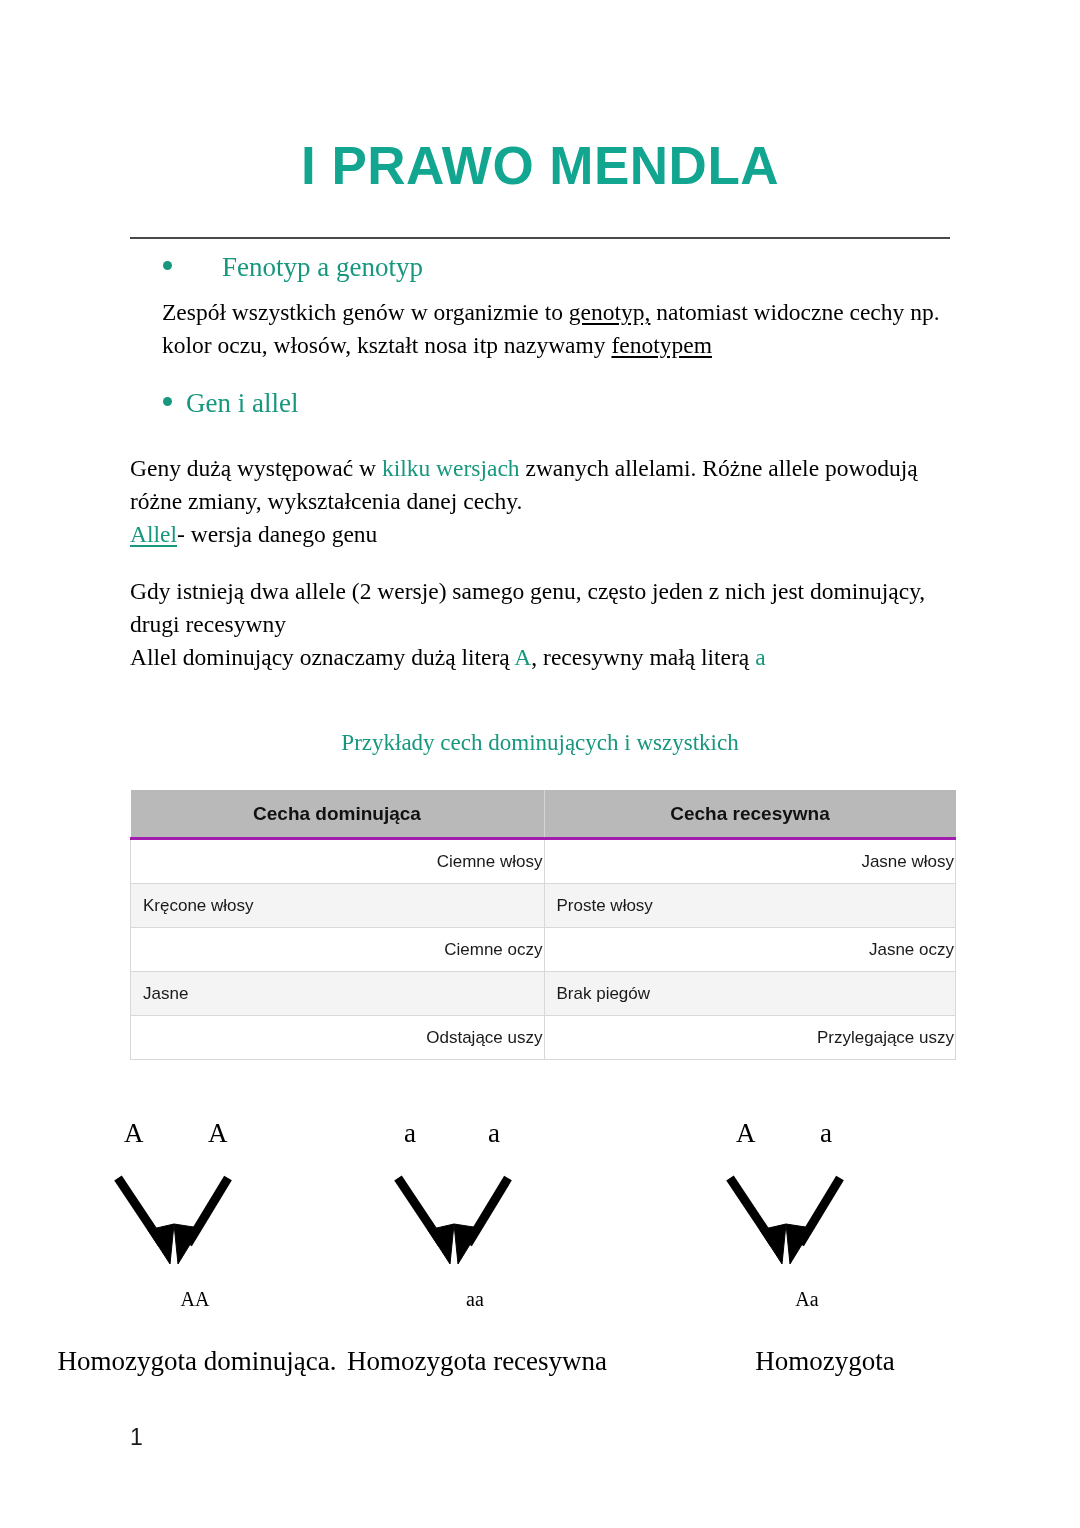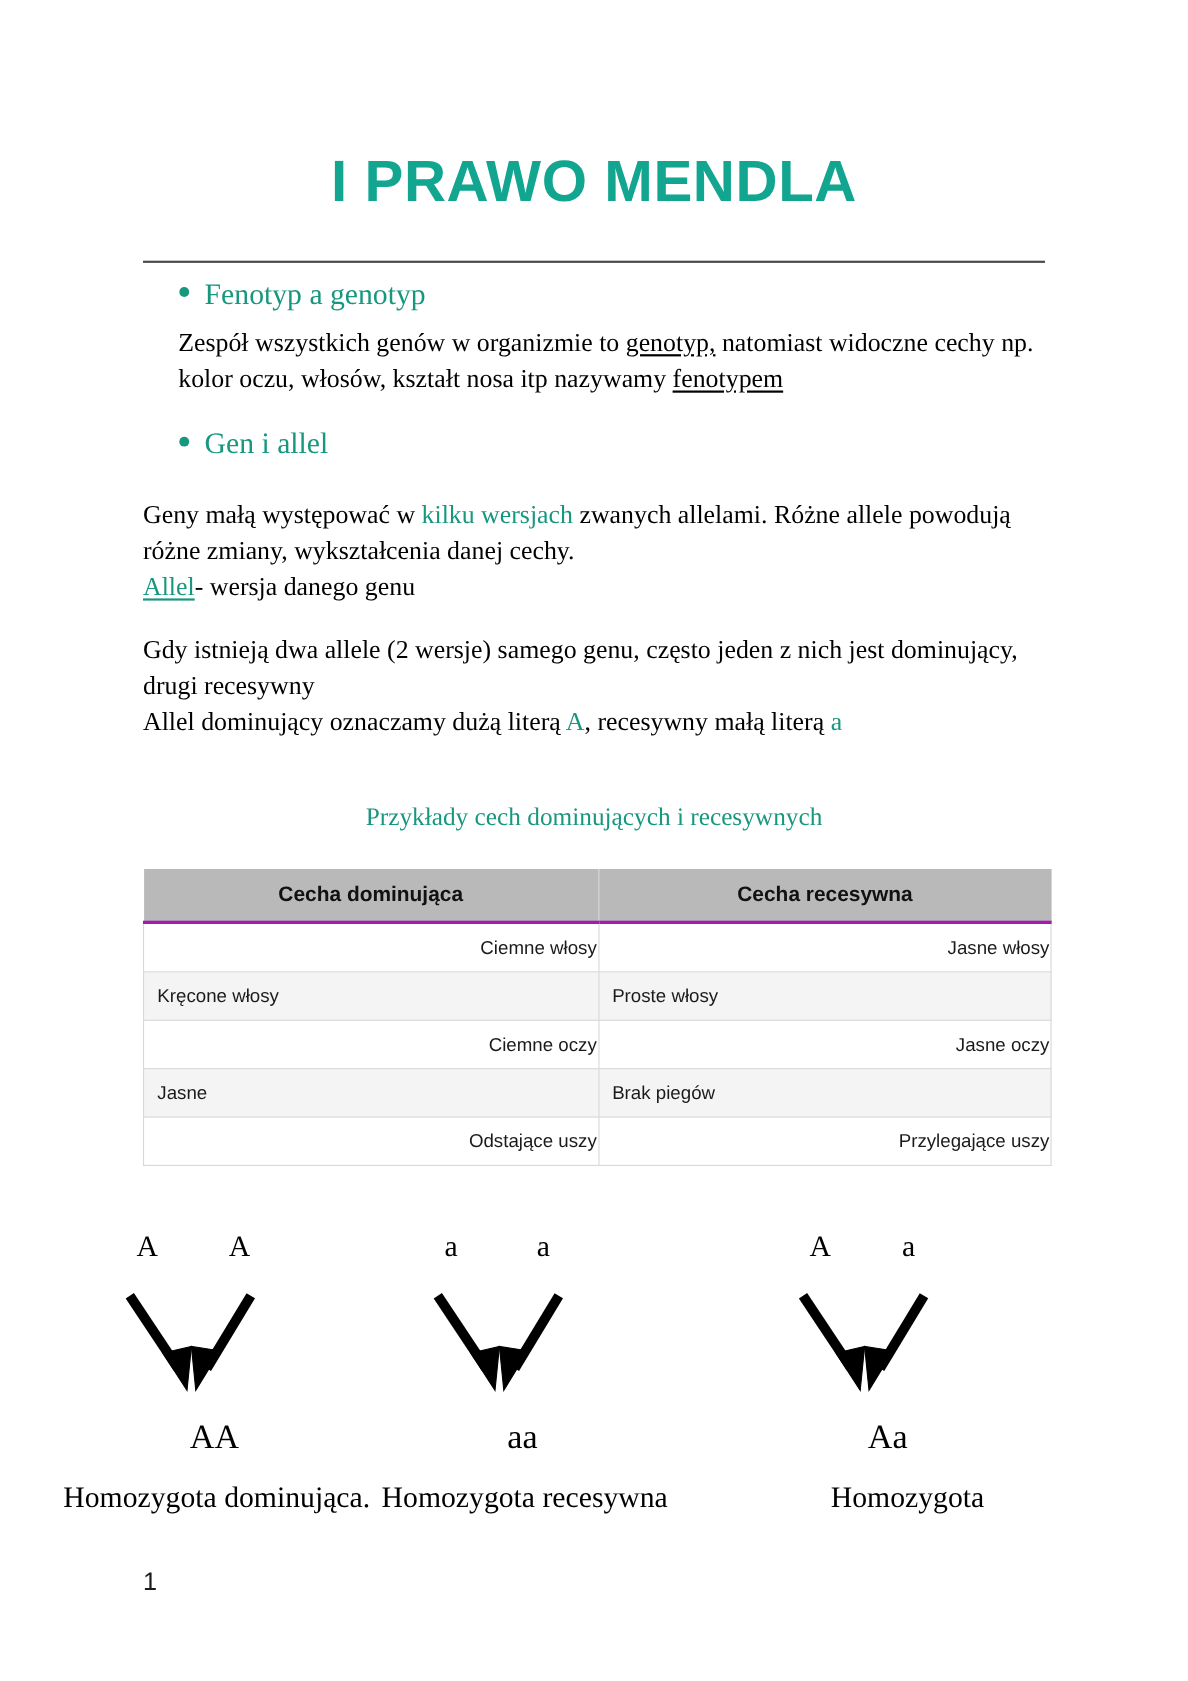--- a/index.html
+++ b/index.html
@@ -63,21 +63,21 @@
     width: 9px;
     height: 9px;
     border-radius: 50%;
     background: #18977f;
     display: inline-block;
     margin-right: 14px;
     position: relative;
     top: -6px;
     flex: none;
   }
-  .bh1 { left: 163px; top: 251px; }
+  .bh1 { left: 163px; top: 251px; gap: 36px; }
   .bh2 { left: 163px; top: 387px; font-family: Liberation Serif, serif; }
 
   
   .para {
     position: absolute;
     font-size: 23.5px;
     line-height: 33px;
     color: #000000;
     white-space: pre-wrap;
   }
@@ -176,21 +176,21 @@
     height: 110px;
   }
   .arrows svg { display: block; }
 
   .result {
     position: absolute;
     top: 168px;
     left: 0;
     width: 190px;
     text-align: center;
-    font-size: 31px;
+    font-size: 20px;
     color: #000;
   }
   .caption {
     position: absolute;
     top: 226px;
     left: -68px;
     width: 330px;
     text-align: center;
     font-size: 27px;
     color: #000;
@@ -222,27 +222,27 @@
     <span>Fenotyp a genotyp</span>
   </div>
 
   <div class="para p1"><span>Zespół wszystkich genów w organizmie to </span><span class="uline">genotyp,</span><span> natomiast widoczne cechy np. kolor oczu, włosów, kształt nosa itp nazywamy </span><span class="uline">fenotypem</span></div>
 
   <div class="bullet-head bh2">
     <span class="dot"></span>
     <span>Gen i allel</span>
   </div>
 
-  <div class="para p2"><span>Geny małą występować w </span><span class="teal">kilku wersjach</span><span> zwanych allelami. Różne allele powodują różne zmiany, wykształcenia danej cechy.
+  <div class="para p2"><span>Geny dużą występować w </span><span class="teal">kilku wersjach</span><span> zwanych allelami. Różne allele powodują różne zmiany, wykształcenia danej cechy.
 </span><span class="teal uline">Allel</span><span>- wersja danego genu</span></div>
 
   <div class="para p3"><span>Gdy istnieją dwa allele (2 wersje) samego genu, często jeden z nich jest dominujący, drugi recesywny
 Allel dominujący oznaczamy dużą literą </span><span class="teal">A</span><span>, recesywny małą literą </span><span class="teal">a</span></div>
 
-  <div class="table-caption">Przykłady cech dominujących i recesywnych</div>
+  <div class="table-caption">Przykłady cech dominujących i wszystkich</div>
 
   <table class="tbl">
     <thead>
       <tr>
         <th style="width:411px">Cecha dominująca</th>
         <th style="width:409px">Cecha recesywna</th>
       </tr>
     </thead>
     <tbody>
       <tr class="odd">

